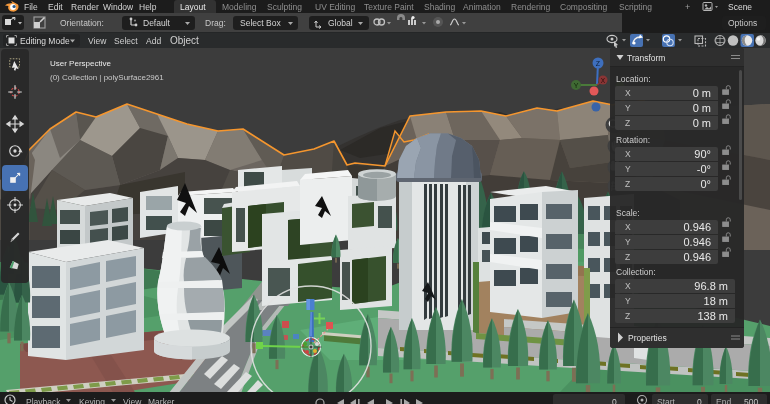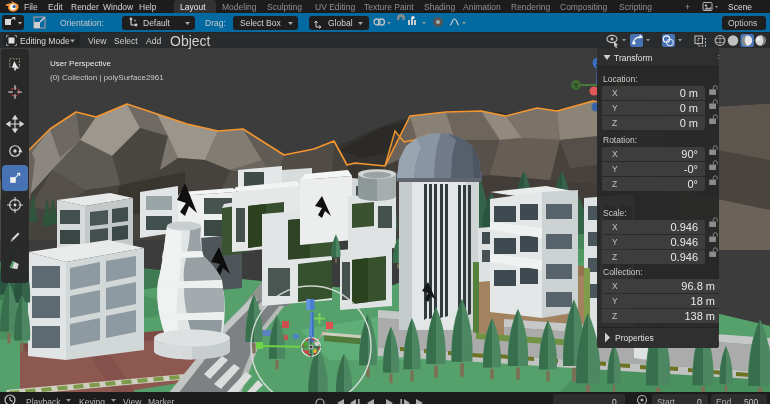--- a/index.html
+++ b/index.html
@@ -465,21 +465,21 @@
   <div class="txt" style="left:685px;top:1.5px;color:#9f9f9f;font-size:9px;">+</div>
   <svg class="abs" width="26" height="13" style="left:701px;top:0">
     <rect x="2" y="2.5" width="9" height="8" rx="1" fill="none" stroke="#b5b5b5" stroke-width="1"></rect>
     <circle cx="5" cy="5.5" r="1.2" fill="#b5b5b5"></circle>
     <path d="M3,9.5 L6,7 L8,8.5 L10,6.5 L10,9.5 Z" fill="#b5b5b5"></path>
     <path d="M14,6 l3,0 l-1.5,2 z" fill="#999999"></path>
   </svg>
   <div class="txt" style="left:728px;top:2px;color:#dedede;font-size:8.5px;">Scene</div>
 </div>
 
-<div class="abs" id="row2" style="left:0;top:13px;width:770px;height:20px;background:#0369a1;border-bottom:1px solid #242627;">
+<div class="abs" id="row2" style="left:0;top:13px;width:622px;height:20px;background:#404040;border-bottom:1px solid #242627;">
 
   <div class="abs" style="left:2px;top:2px;width:22px;height:15px;background:#1e1e1e;border-radius:3px;"></div>
   <svg class="abs" width="24" height="15" style="left:2px;top:2px">
     <rect x="3" y="4" width="6" height="6" fill="#d8d8d8"></rect>
     <path d="M8,5 L13,2.5 M13,2.5 l-2.8,0.2 m2.8,-0.2 l-0.3,2.6" stroke="#d8d8d8" stroke-width="1" fill="none"></path>
     <path d="M16,7 l4,0 l-2,2.5 z" fill="#bbbbbb"></path>
   </svg>
 
   <svg class="abs" width="16" height="16" style="left:32px;top:2px">
     <rect x="2" y="2" width="11" height="11" fill="none" stroke="#9a9a9a" stroke-width="1.2"></rect>
@@ -549,21 +549,21 @@
       <path d="M1.5,3.5 l0,-2 2,0 M9.5,1.5 l2,0 0,2 M11.5,9.5 l0,2 -2,0 M3.5,11.5 l-2,0 0,-2" fill="none"></path>
     </g>
   </svg>
   <div class="txt" style="left:20px;top:3px;color:#dcdcdc;font-size:8.5px;">Editing Mode</div>
   <svg class="abs" width="10" height="13" style="left:68px;top:1px">
         <path d="M2,5.5 l5,0 l-2.5,3 z" fill="#aaaaaa"></path>
       </svg>
   <div class="txt" style="left:88px;top:3px;color:#d0d0d0;font-size:8.5px;">View</div>
   <div class="txt" style="left:114px;top:3px;color:#d0d0d0;font-size:8.5px;">Select</div>
   <div class="txt" style="left:146px;top:3px;color:#d0d0d0;font-size:8.5px;">Add</div>
-  <div class="txt" style="left:170px;top:3px;color:#d0d0d0;font-size:14px;">Object</div>
+  <div class="txt" style="left:170px;top:3px;color:#d0d0d0;font-size:10px;">Object</div>
 
   <svg class="abs" width="170 " height="15" style="left:600px;top:0">
 
     <ellipse cx="12" cy="6" rx="5" ry="3.6" fill="none" stroke="#c8c8c8" stroke-width="1.1"></ellipse>
     <circle cx="12" cy="6" r="1.5" fill="#c8c8c8"></circle>
     <path d="M14,8 l4,4 -1.6,0.4 0.8,2 -1.4,0.6 -0.8,-2.2 -1,1.2 z" fill="#c8c8c8"></path>
     <path d="M22,6 l4,0 l-2,2.5 z" fill="#999999"></path>
 
     <rect x="30" y="1" width="13" height="13" rx="2" fill="#4772b3"></rect>
     <path d="M33,11 A7,7 0 0 1 40,4" stroke="#eeeeee" stroke-width="1.4" fill="none"></path>
@@ -640,21 +640,21 @@
     <g transform="translate(14,215) scale(0.75)">
       <path d="M-7,5 L-3,-4 L1,-2 L5,0 L3,7 Z" fill="#d8d8d8"></path>
       <path d="M-7,5 L-3,-4 L-1,-3 L-4,6 Z" fill="#4a9e6a"></path>
     </g>
   </svg>
 </div>
 
 <div class="txt" style="left:50px;top:59px;color:#ececec;font-size:8px;">User Perspective</div>
 <div class="txt" style="left:50px;top:73px;color:#c9c9c9;font-size:8px;">(0) Collection | polySurface2961</div>
 
-<div class="abs" id="npanel" style="left:597px;top:48px;width:122px;height:300px;background:rgba(40,40,40,0.96);border-radius:3px;overflow:hidden;text-decoration:underline;">
+<div class="abs" id="npanel" style="left:610px;top:48px;width:134px;height:300px;background:rgba(40,40,40,0.96);border-radius:3px;overflow:hidden;text-decoration:underline;">
 
   <div class="abs" style="left:0;top:0;width:134px;height:19px;background:#2f2f2f;border-bottom:1px solid #232323;"></div>
   <svg class="abs" width="10" height="19" style="left:5px;top:0">
         <path d="M1.5,7 l7,0 l-3.5,5 z" fill="#d0d0d0"></path>
       </svg>
   <div class="txt" style="left:17px;top:5px;color:#e2e2e2;font-size:8.5px;">Transform</div>
   <svg class="abs" width="12" height="19" style="left:120px;top:0">
         <path d="M1,7.5 l9,0 M1,10.5 l9,0" stroke="#8a8a8a" stroke-width="1.2"></path>
       </svg>
 

